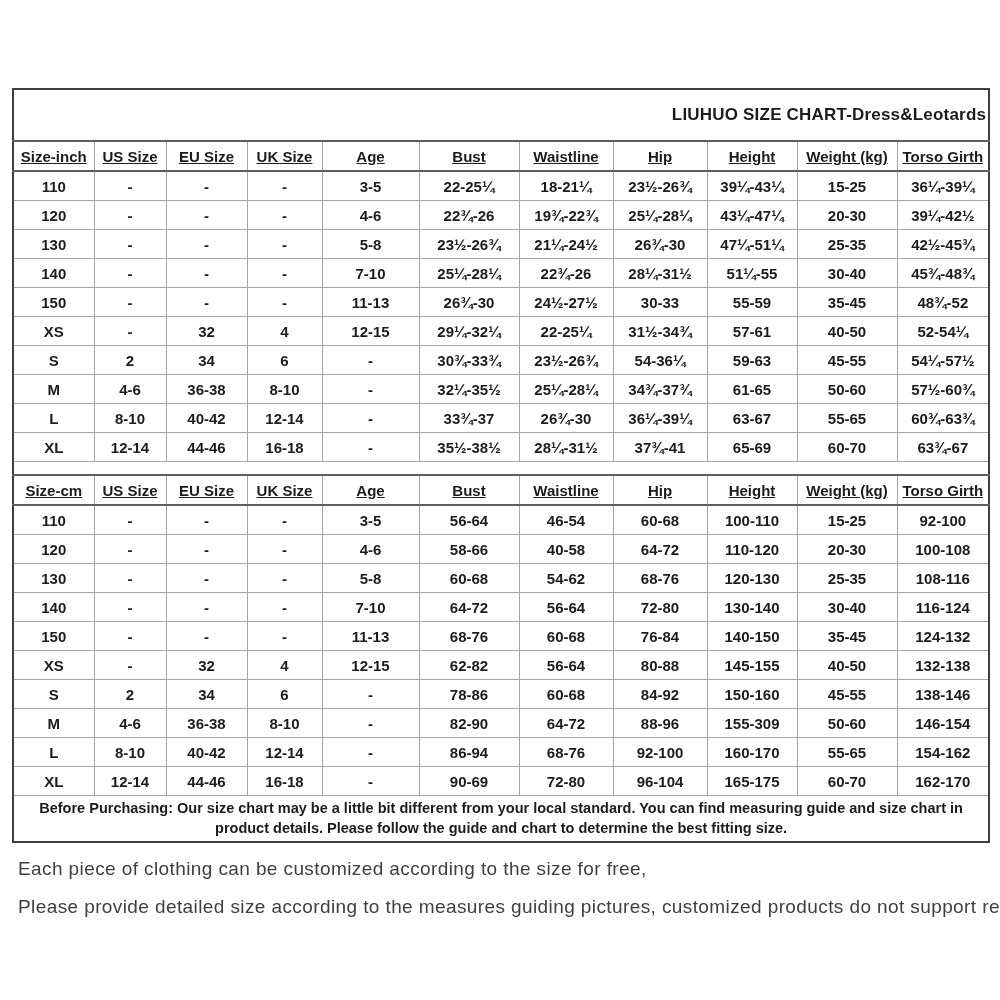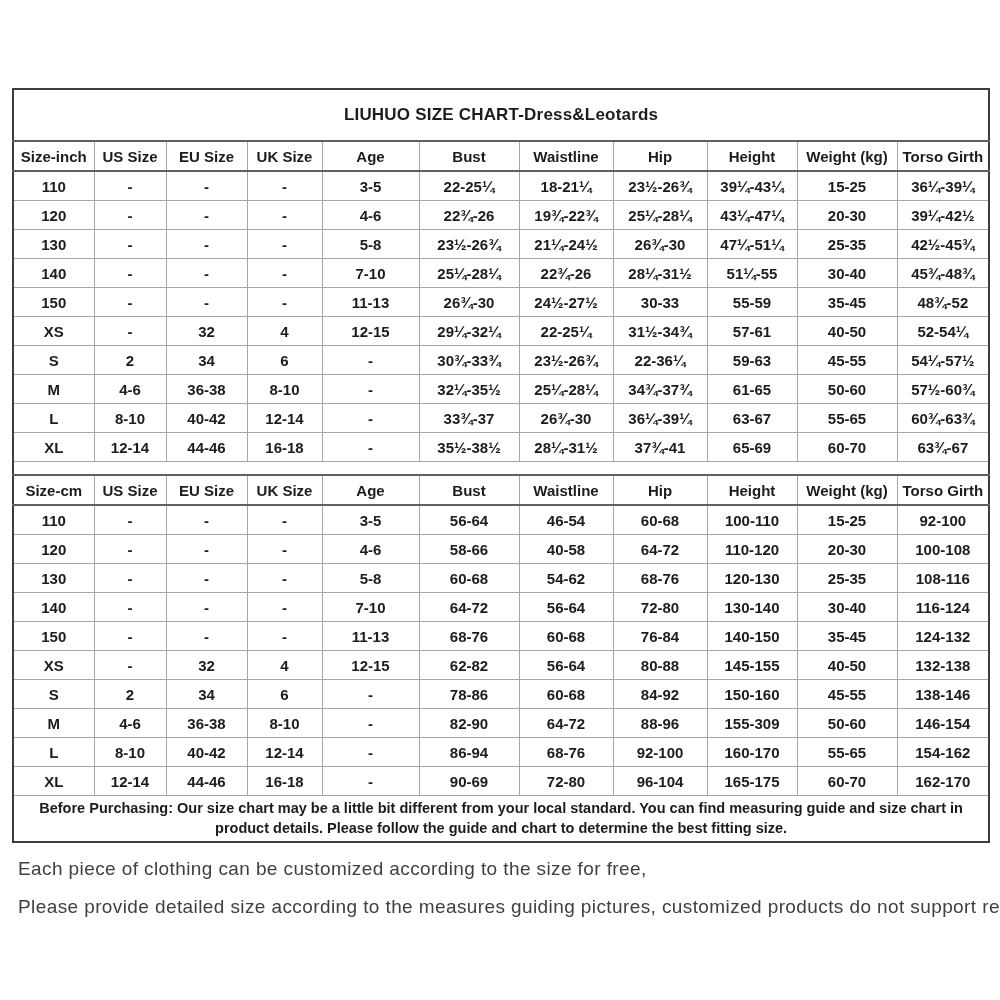--- a/index.html
+++ b/index.html
@@ -36,25 +36,27 @@
     padding: 0 2px;
     white-space: nowrap;
     overflow: hidden;
     color: #1c1c1c;
   }
   tr.title-row td {
     height: 50px;
     font-size: 17px;
     letter-spacing: 0.2px;
     border-bottom: 1px solid #a6a6a6;
+    text-align: right;
   }
   tbody.head th {
     font-size: 15px;
     border-bottom: 2px solid #5f5f5f;
     border-top: 2px solid #5f5f5f;
+    text-decoration: underline;
   }
   tr.spacer-row td {
     height: 12px;
     border-left: none;
     border-right: none;
     border-top: 1px solid #a6a6a6;
     border-bottom: 2px solid #5f5f5f;
   }
   tr.note-row td {
     height: 40px;
@@ -211,21 +213,21 @@
           <td>52-54¼</td>
         </tr>
         <tr>
           <td>S</td>
           <td>2</td>
           <td>34</td>
           <td>6</td>
           <td>-</td>
           <td>30¾-33¾</td>
           <td>23½-26¾</td>
-          <td>22-36¼</td>
+          <td>54-36¼</td>
           <td>59-63</td>
           <td>45-55</td>
           <td>54¼-57½</td>
         </tr>
         <tr>
           <td>M</td>
           <td>4-6</td>
           <td>36-38</td>
           <td>8-10</td>
           <td>-</td>

